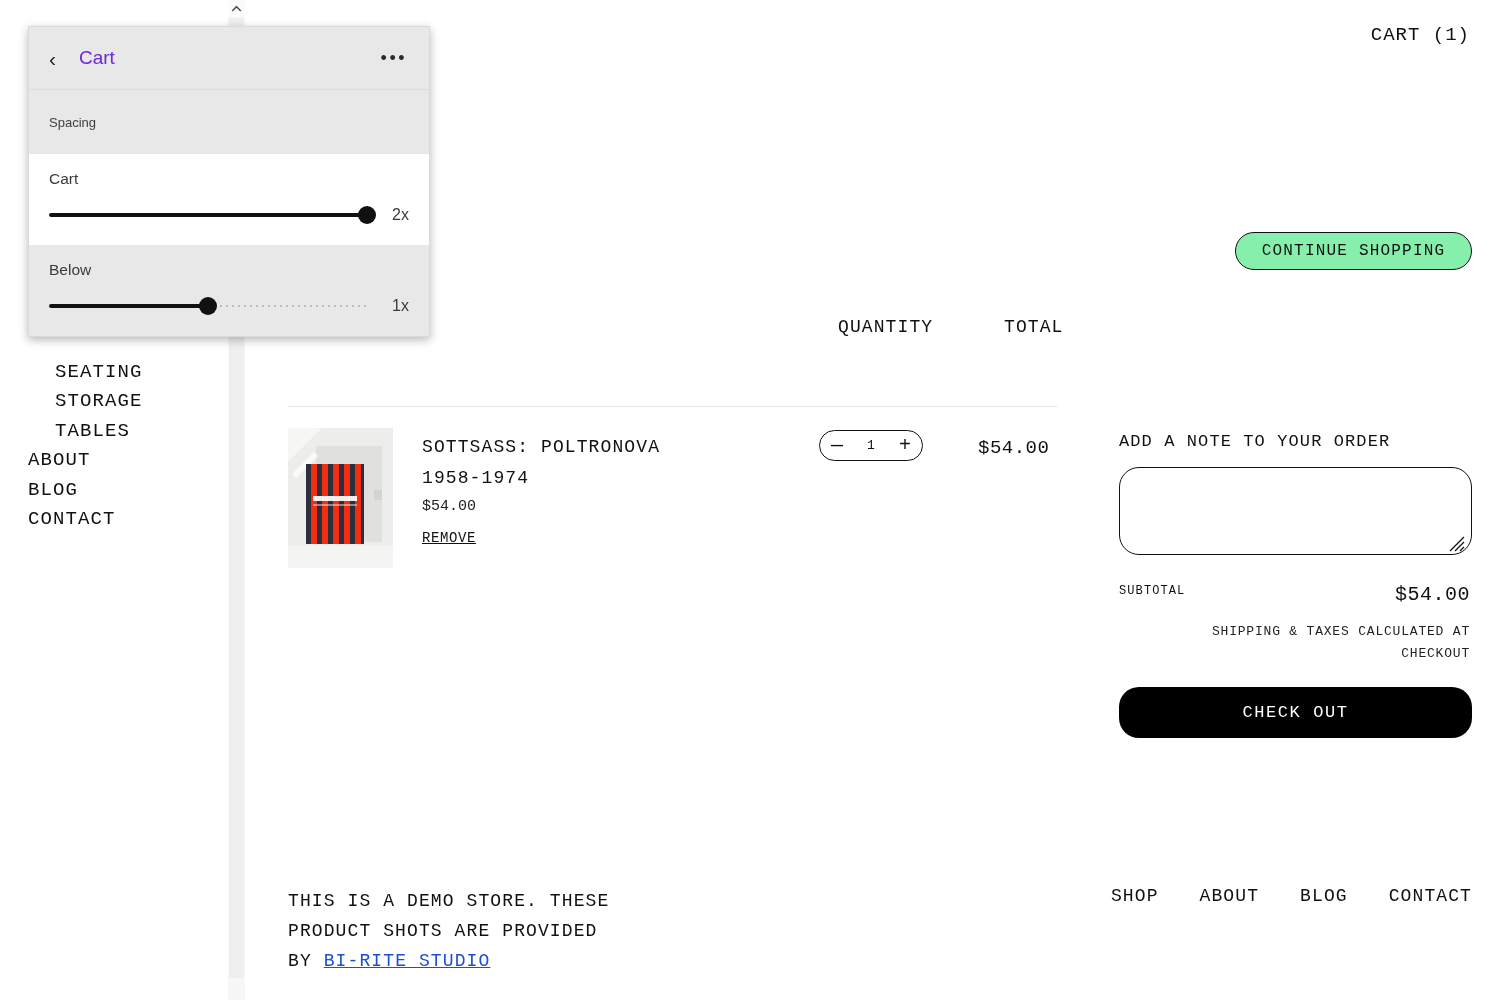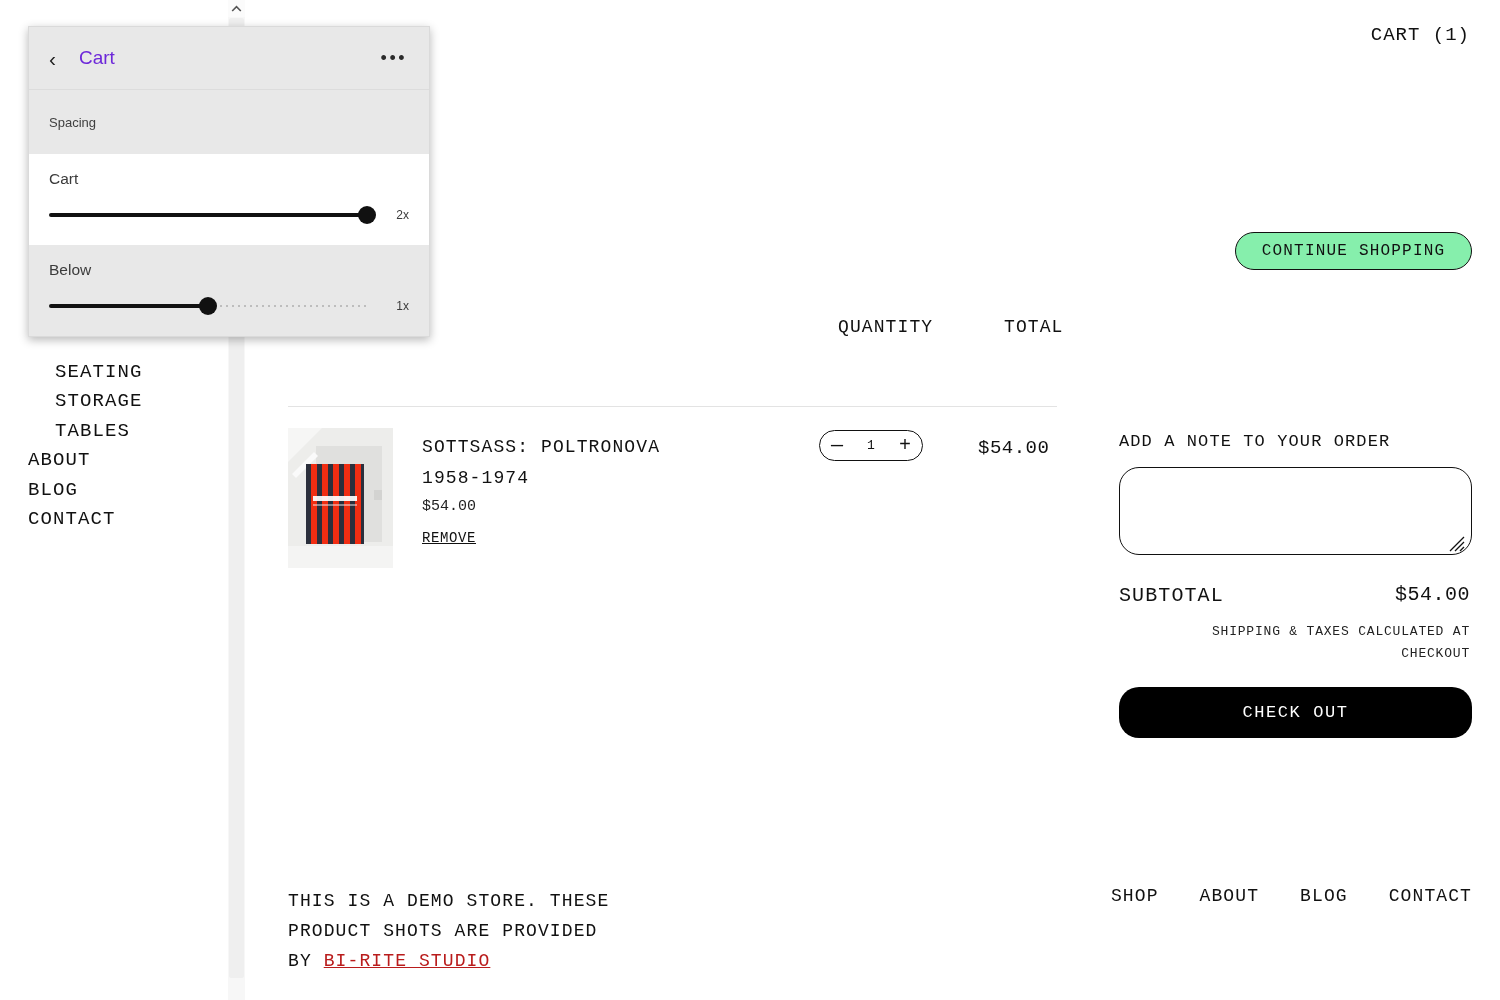--- a/index.html
+++ b/index.html
@@ -115,21 +115,21 @@
     font-family: "Liberation Mono", "DejaVu Sans Mono", monospace;
     font-size: 14px; padding: 12px 16px; color: #111;
   }
   .note-grip {
     position: absolute; left: 1440px; top: 527px;
     width: 26px; height: 26px; pointer-events: none;
   }
 
   .subtotal-label {
     position: absolute; left: 1119px; top: 584px;
-    font-size: 20px; letter-spacing: 1.1px; color: #111;
+    font-size: 12px; letter-spacing: 1.1px; color: #111;
   }
   .subtotal-value {
     position: absolute; right: 30px; top: 583px;
     font-size: 20px; letter-spacing: 0.5px; color: #111;
   }
   .tax-note {
     position: absolute; right: 30px; top: 621px;
     width: 300px; text-align: right;
     font-size: 13px; letter-spacing: 0.8px; line-height: 22px; color: #222;
   }
@@ -140,21 +140,21 @@
     background: #000; color: #fff; border: none; border-radius: 20px;
     font-family: "Liberation Mono", "DejaVu Sans Mono", monospace;
     font-size: 17px; letter-spacing: 1.6px; cursor: pointer;
   }
 
   
   .footer-text {
     position: absolute; left: 288px; top: 886px;
     font-size: 18px; letter-spacing: 1.1px; line-height: 30px; color: #111;
   }
-  .footer-text a { color: #b91c1c; text-decoration: underline; }
+  .footer-text a { color: #1d4ed8; text-decoration: underline; }
   .footer-nav {
     position: absolute; right: 28px; top: 886px;
     font-size: 18px; letter-spacing: 1.1px; color: #111;
     display: flex; gap: 41px;
   }
   .footer-nav span { cursor: pointer; }
 
   
   .scrollbar {
     position: absolute; left: 228px; top: 0;
@@ -225,21 +225,21 @@
     position: absolute; top: 9px; height: 2px;
     background-image: repeating-linear-gradient(
       to right, #bdbdbd 0 2px, transparent 2px 6px);
   }
   .slider .thumb {
     position: absolute; top: 1px;
     width: 18px; height: 18px; border-radius: 50%;
     background: #111; transform: translateX(-9px);
   }
   .slider-val {
-    width: 42px; text-align: right; font-size: 12px; color: #3b3b3b;
+    width: 42px; text-align: right; font-size: 16px; color: #3b3b3b;
   }
 </style>
 </head>
 <body>
 
 <div id="page">
 
   <div class="cart-count">CART (1)</div>
 
   <button class="continue-btn">CONTINUE SHOPPING</button>

